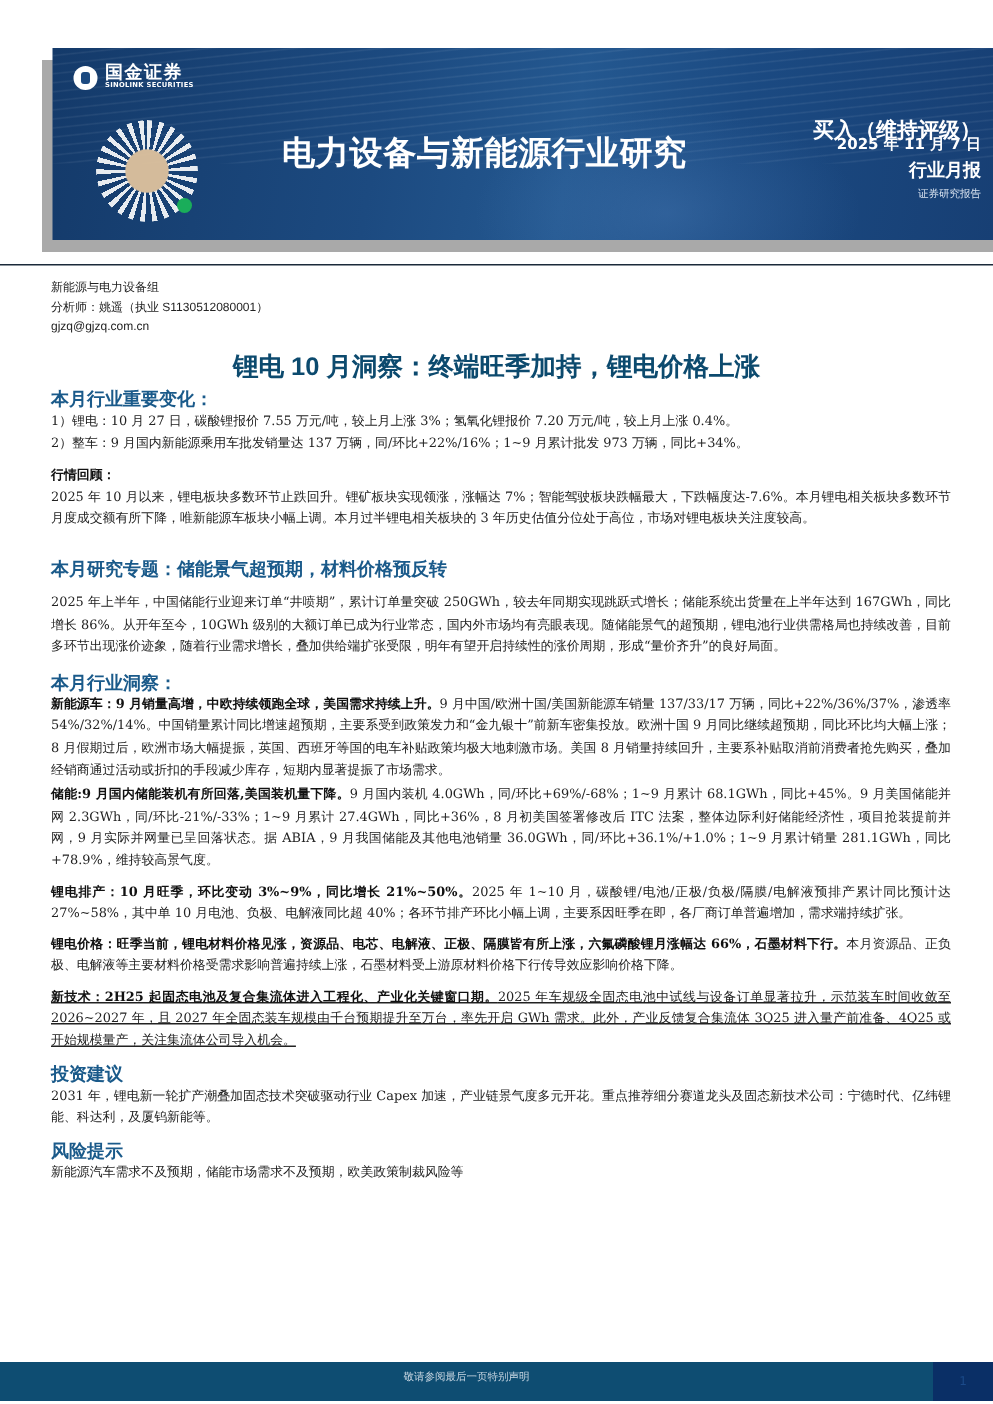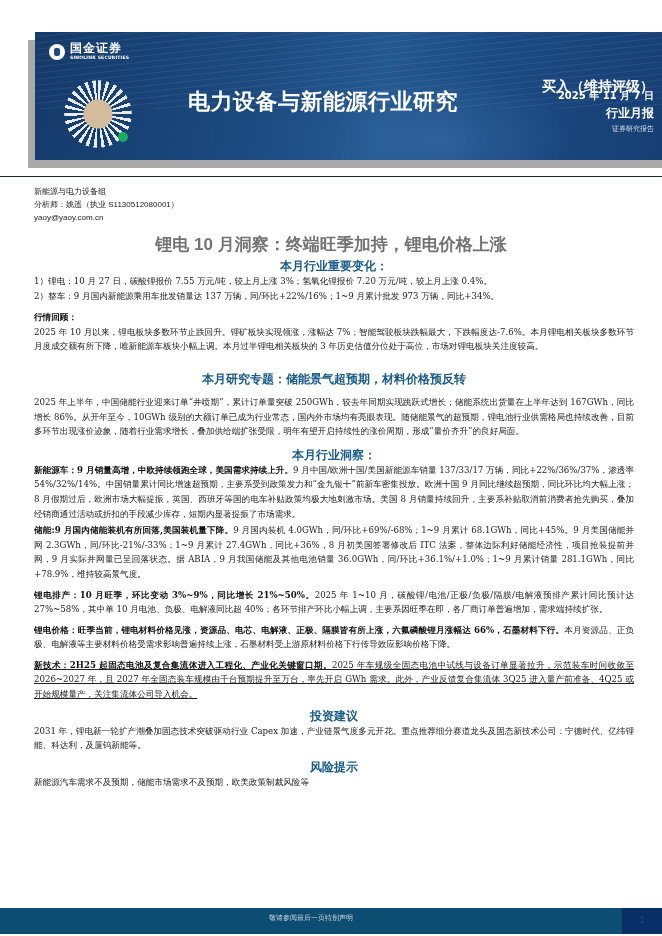--- a/index.html
+++ b/index.html
@@ -62,26 +62,26 @@
     position: absolute; right: 8px; top: 92px; color: #d8e2ef; font-size: 7px;
   }
 
   .rule { position: absolute; left: 0; top: 176px; width: 662px; height: 1px; background: #1b2a3a; }
 
   
   .analyst { position: absolute; left: 34px; top: 185px; font-size: 8px; line-height: 13px; color: #222; font-family: "Liberation Sans", sans-serif; }
 
   .main-title {
     position: absolute; left: 0; top: 233px; width: 662px; text-align: center;
-    color: #737373; font-size: 17px; font-weight: bold; font-family: "Liberation Sans", sans-serif;
+    color: #0c4a6e; font-size: 17px; font-weight: bold; font-family: "Liberation Sans", sans-serif;
   }
 
   .content { position: absolute; left: 34px; top: 258px; width: 600px; }
   .sec-h {
-    color: #1a5a8a; font-size: 12px; font-weight: bold; line-height: 16px; font-family: "Liberation Sans", sans-serif; text-align: center;
+    color: #1a5a8a; font-size: 12px; font-weight: bold; line-height: 16px; font-family: "Liberation Sans", sans-serif;
   }
   .p { font-size: 8.6px; line-height: 14.6px; color: #222; font-family: "DejaVu Serif", serif; text-align: justify; }
   .p b { font-weight: bold; color: #111; }
   .sub-h { font-size: 8.6px; font-weight: bold; line-height: 14.6px; color: #111; font-family: "DejaVu Serif", serif; }
 
   .footer {
     position: absolute; left: 0; top: 908px; width: 662px; height: 26px; background: #0e4d72;
   }
   .footer-text { position: absolute; left: 0; width: 622px; top: 5px; text-align: center; color: #c8d6e2; font-size: 7px; font-family: "DejaVu Serif", serif; }
   .footer-page { position: absolute; right: 0; top: 0; width: 40px; height: 26px; background: #0a2f66; color: #1b4a8a; font-size: 8px; text-align: center; line-height: 26px; }
@@ -107,21 +107,21 @@
   <div class="banner-rating">买入（维持评级）</div>
   <div class="banner-type">行业月报</div>
   <div class="banner-sub">证券研究报告</div>
 </div>
 
 <div class="rule"></div>
 
 <div class="analyst">
   <div>新能源与电力设备组</div>
   <div>分析师：姚遥（执业 S1130512080001）</div>
-  <div>yaoy@yaoy.com.cn</div>
+  <div>gjzq@gjzq.com.cn</div>
 </div>
 
 <div class="main-title">锂电 10 月洞察：终端旺季加持，锂电价格上涨</div>
 
 <div class="content">
 
   <div>
     <div class="sec-h">本月行业重要变化：</div>
     <div class="p">1）锂电：10 月 27 日，碳酸锂报价 7.55 万元/吨，较上月上涨 3%；氢氧化锂报价 7.20 万元/吨，较上月上涨 0.4%。</div>
     <div class="p">2）整车：9 月国内新能源乘用车批发销量达 137 万辆，同/环比+22%/16%；1~9 月累计批发 973 万辆，同比+34%。</div>

